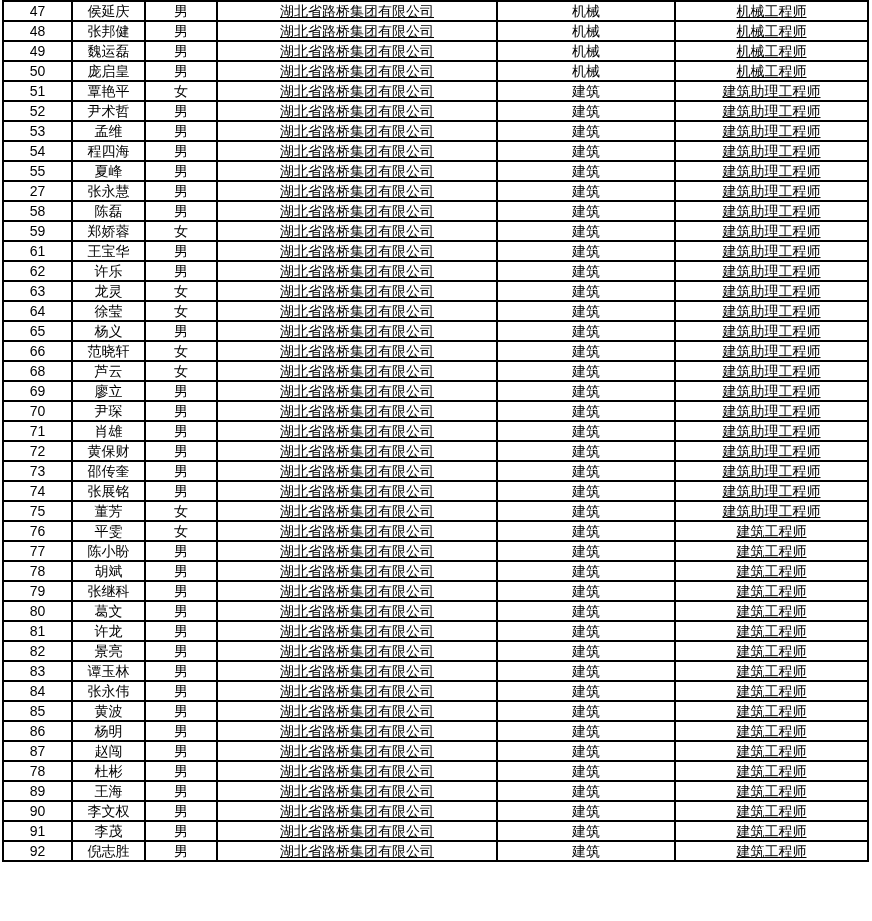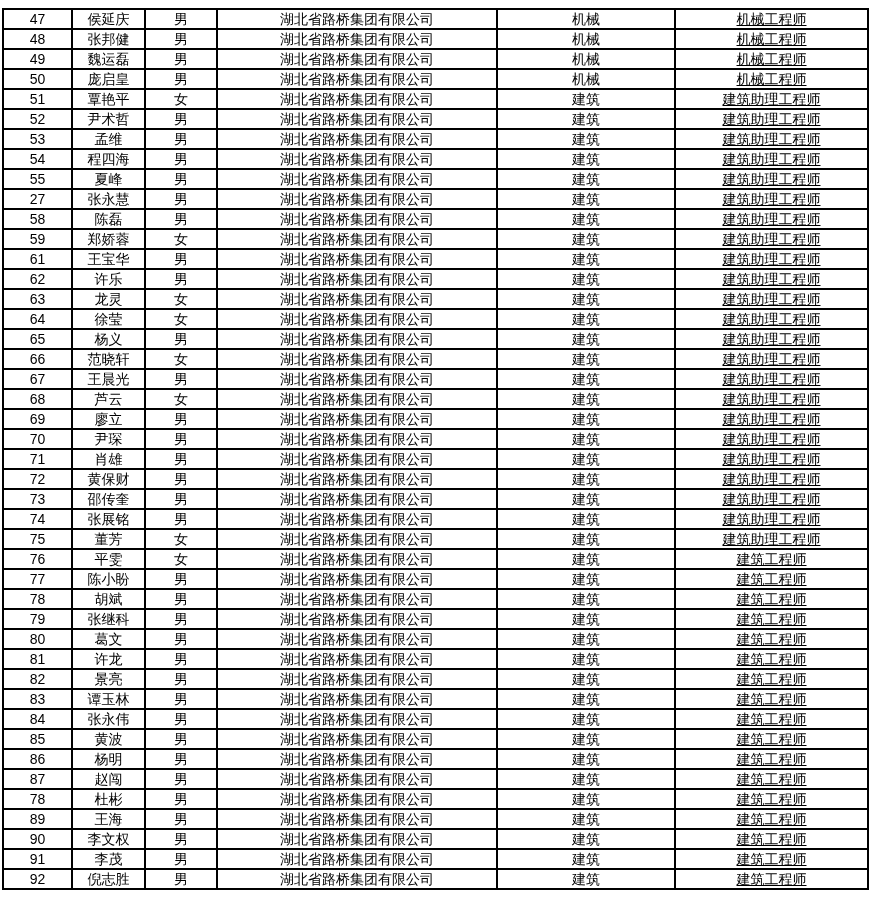--- a/index.html
+++ b/index.html
@@ -7,21 +7,21 @@
     padding: 0;
     background: #ffffff;
     width: 872px;
     height: 921px;
     overflow: hidden;
     font-family: "Liberation Sans", "DejaVu Sans", sans-serif;
   }
   .sheet {
     position: absolute;
     left: 2px;
-    top: 8px;
+    top: 0px;
   }
   table.roster {
     border-collapse: collapse;
     table-layout: fixed;
   }
   table.roster td {
     border: 2px solid #000000;
     height: 18px;
     padding: 0;
     margin: 0;
@@ -31,21 +31,21 @@
     line-height: 18px;
     color: #000000;
     white-space: nowrap;
     overflow: hidden;
     box-sizing: content-box;
   }
   
   td.c0 { width: 67px;  font-size: 13px; color: #1f1f1f; font-family: "Liberation Sans", sans-serif; }
   td.c1 { width: 71px;  }
   td.c2 { width: 70px;  }
-  td.c3 { width: 278px; }
+  td.c3 { width: 278px; text-decoration: underline; }
   td.c4 { width: 176px; }
   td.c5 { width: 191px; text-decoration: underline; }
 </style>
 </head>
 <body>
 
 <div class="sheet">
   <table class="roster">
     <tbody>
         <tr>
@@ -186,28 +186,20 @@
         </tr>
         <tr>
           <td class="c0">66</td>
           <td class="c1">范晓轩</td>
           <td class="c2">女</td>
           <td class="c3">湖北省路桥集团有限公司</td>
           <td class="c4">建筑</td>
           <td class="c5">建筑助理工程师</td>
         </tr>
         <tr>
-          <td class="c0">67</td>
-          <td class="c1">王晨光</td>
-          <td class="c2">男</td>
-          <td class="c3">湖北省路桥集团有限公司</td>
-          <td class="c4">建筑</td>
-          <td class="c5">建筑助理工程师</td>
-        </tr>
-        <tr>
           <td class="c0">68</td>
           <td class="c1">芦云</td>
           <td class="c2">女</td>
           <td class="c3">湖北省路桥集团有限公司</td>
           <td class="c4">建筑</td>
           <td class="c5">建筑助理工程师</td>
         </tr>
         <tr>
           <td class="c0">69</td>
           <td class="c1">廖立</td>

